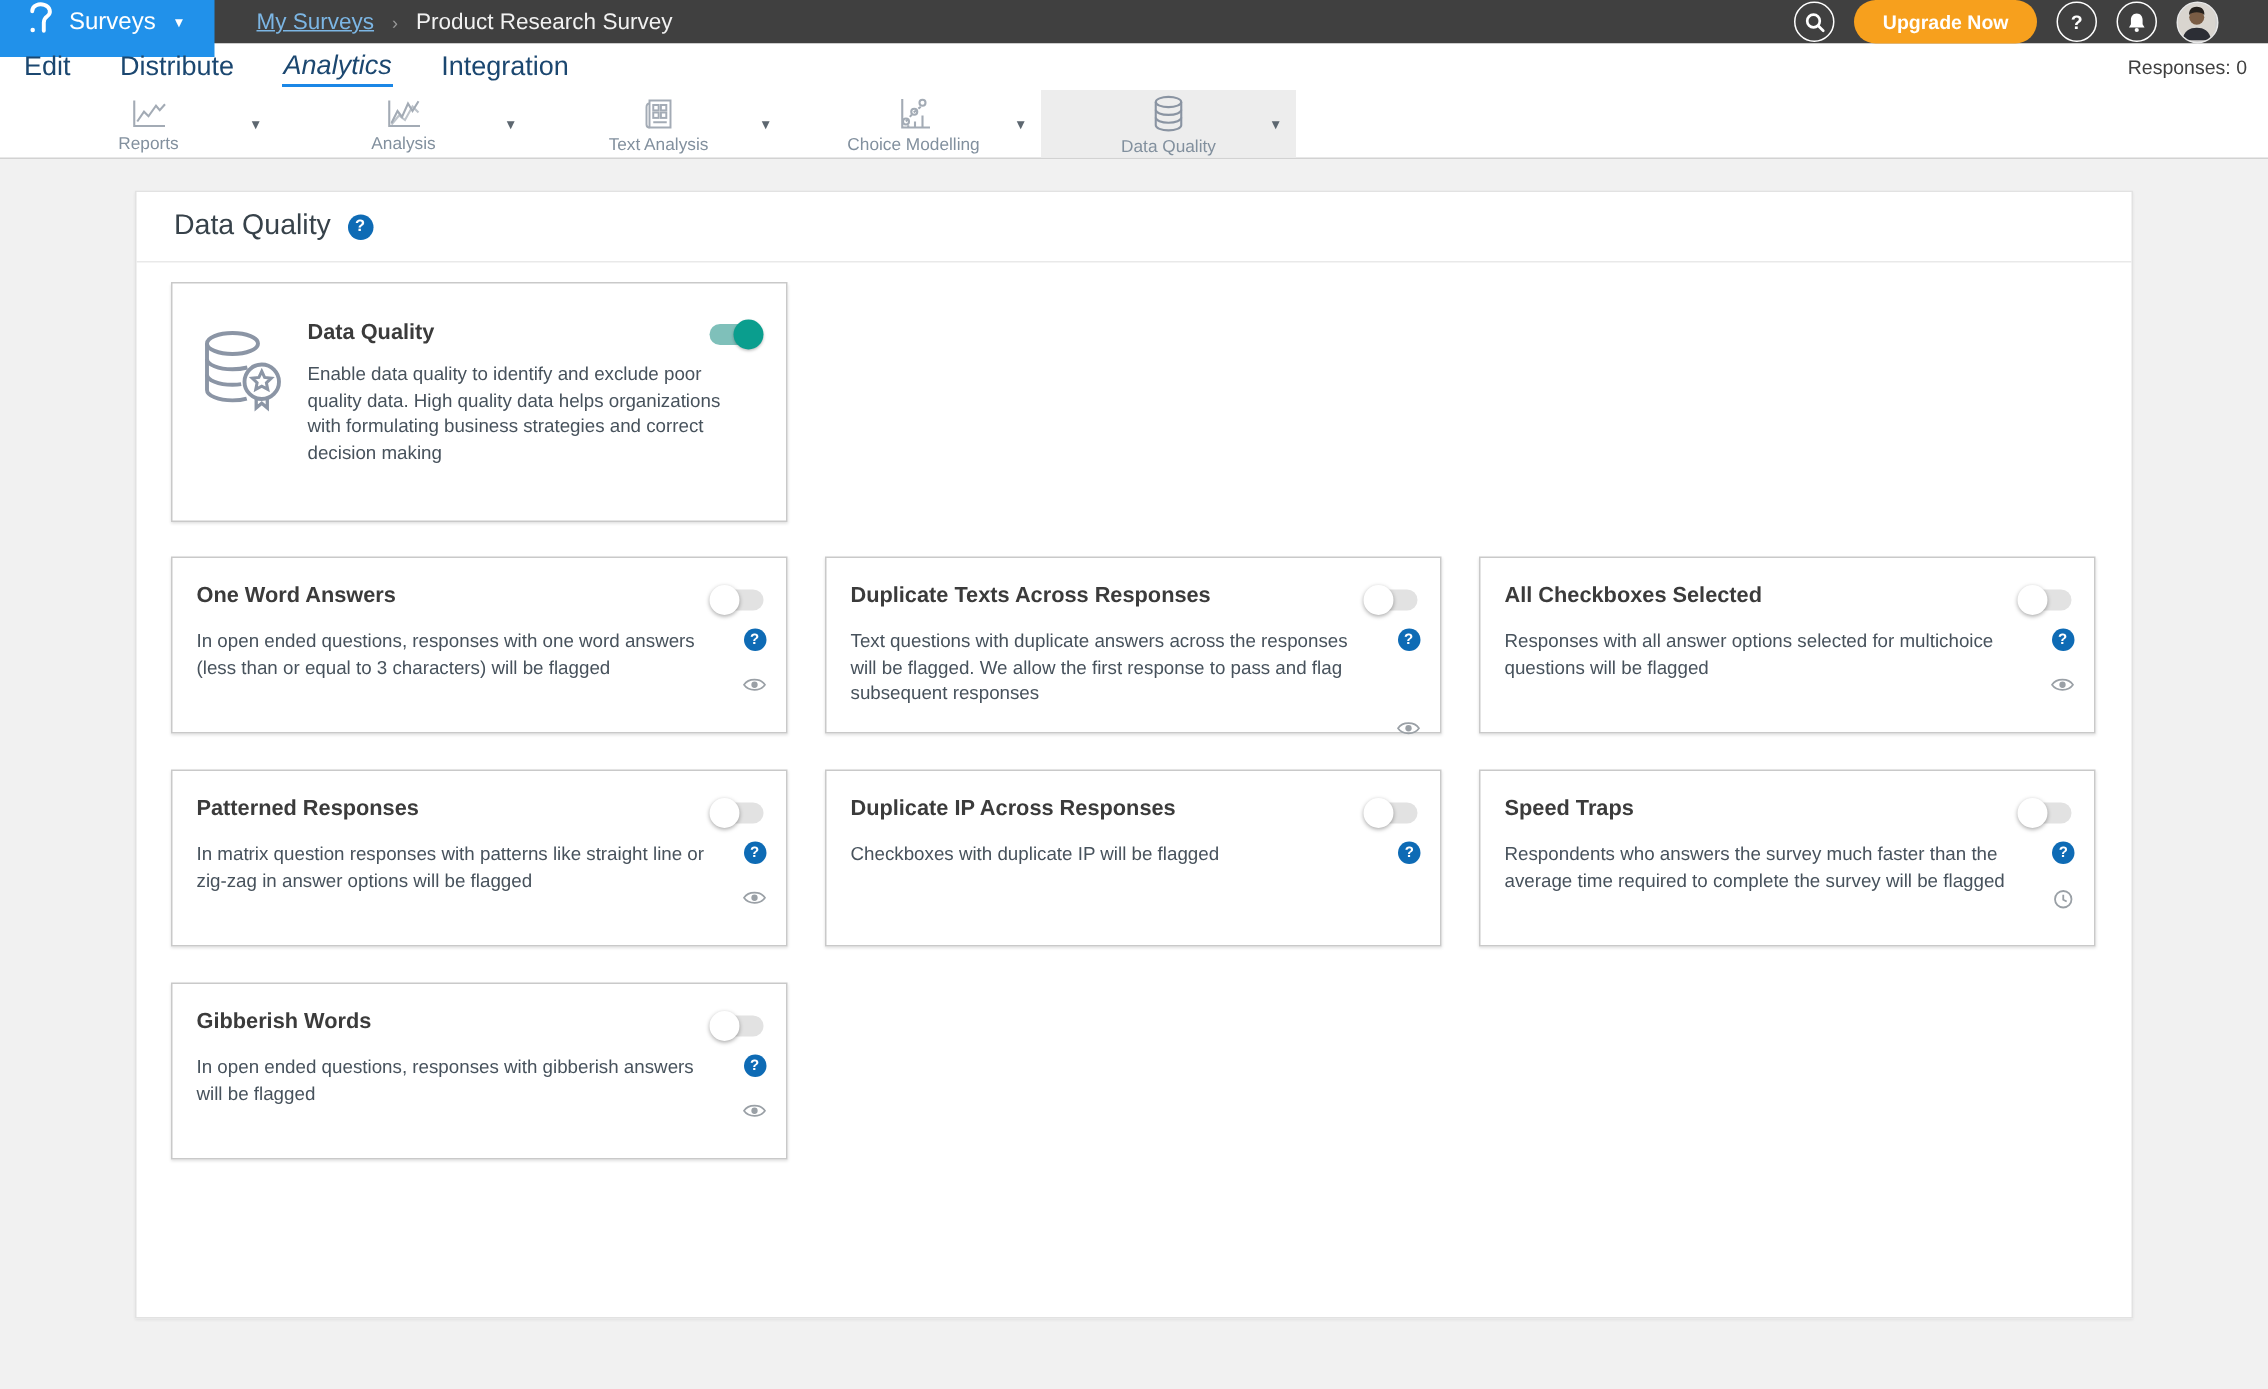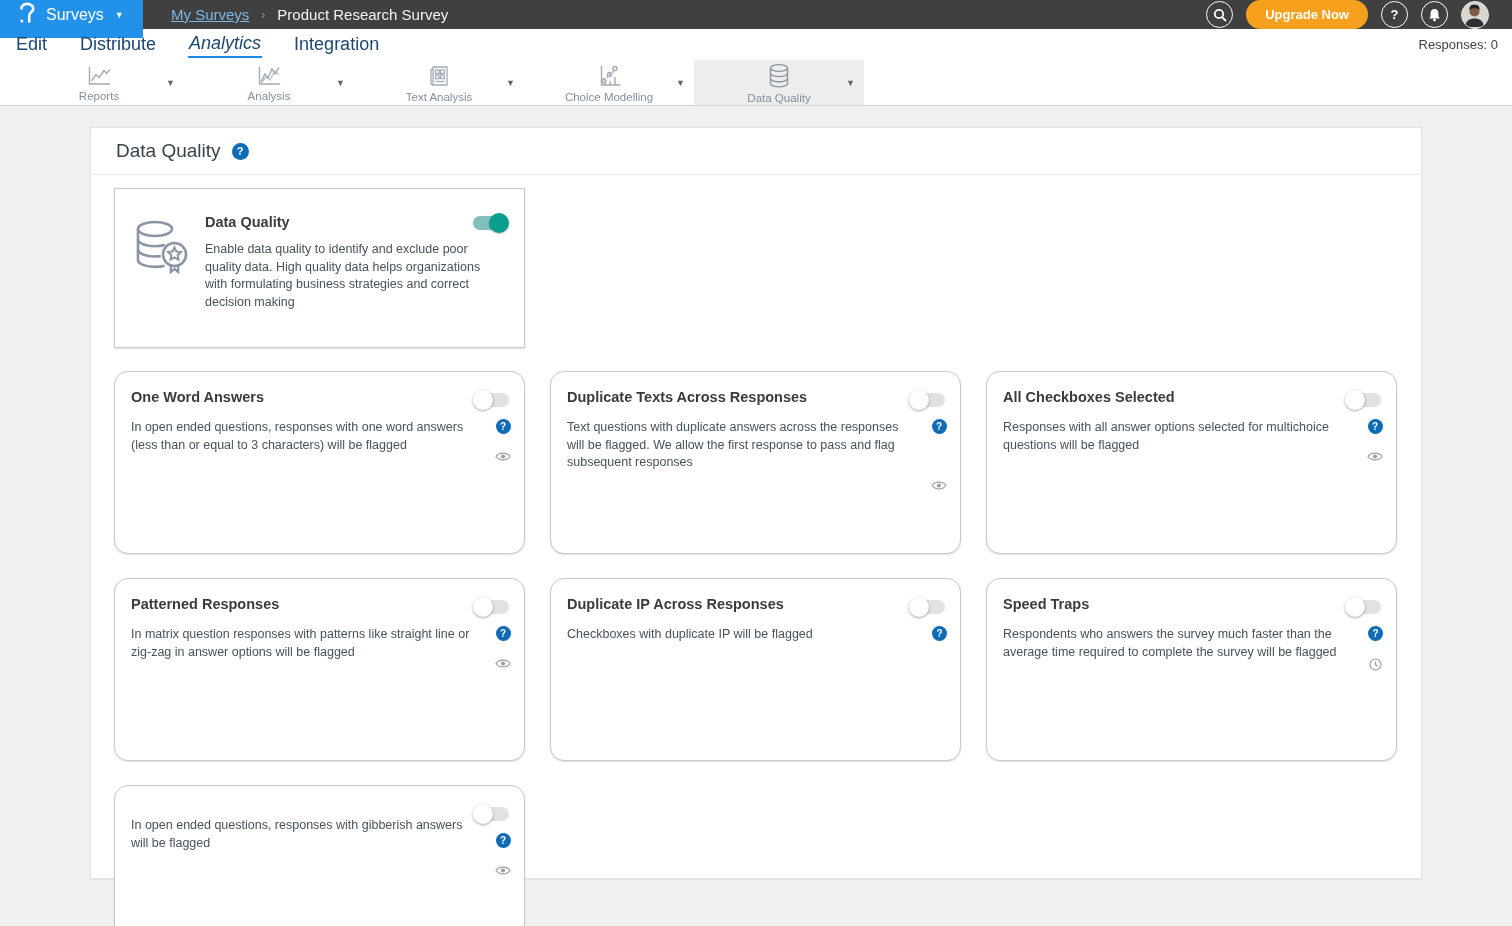--- a/index.html
+++ b/index.html
@@ -9,21 +9,21 @@
   
   .topbar { height:29px; background:#404040; display:flex; align-items:center; }
   .logo-box { width:143px; height:47px; background:#2191ea; display:flex; align-items:center; padding-left:17px; gap:9px; cursor:pointer; }
   .logo-glyph { flex:0 0 auto; }
   .logo-label { color:#fff; font-size:16px; }
   .logo-caret { color:#fff; font-size:9px; margin-left:2px; }
   .breadcrumb { display:flex; align-items:center; gap:12px; margin-left:28px; font-size:15px; }
   .crumb-parent { color:#7cb6e4; cursor:pointer;text-decoration:underline; }
   .crumb-sep { color:#9a9a9a; font-size:12px; }
   .crumb-current { color:#f2f2f2; }
-  .topbar-right { margin-left:auto; display:flex; align-items:center; gap:13px; padding-right:23px; }
+  .topbar-right { margin-left:auto; display:flex; align-items:center; gap:13px; padding-right:33px; }
   .circle-btn { width:27px; height:27px; border:1.5px solid #fff; border-radius:50%; display:flex; align-items:center; justify-content:center; cursor:pointer; color:#fff; font-size:13px; font-weight:bold; }
   .upgrade-btn { height:29px; padding:0 19px; border:none; border-radius:15px; background:#f7a01d; color:#fff; font-size:13px; font-weight:bold; font-family:inherit; cursor:pointer; }
   .avatar { width:28px; height:28px; border-radius:50%; overflow:hidden; border:1.5px solid #e8e8e8; background:#cfcfcf; cursor:pointer; }
 
   
   .survey-nav { height:31px; background:#fff; display:flex; align-items:center; padding-left:15px; }
   .nav-item { font-size:18px; color:#1b4770; margin-right:31px; cursor:pointer; padding:2px 1px; }
   .nav-item.active { border-bottom:2px solid #1b87e6;font-style:italic; }
   .responses { margin-left:auto; margin-right:14px; font-size:13px; color:#404040; }
 
@@ -43,21 +43,21 @@
   .panel-body { padding:13px 23px 0; }
 
   .dq-card { background:#fff; border:1px solid #c9c9c9; box-shadow:0 1px 2px rgba(0,0,0,.13); position:relative; }
   .main-card { width:411px; height:160px; margin-bottom:23px; }
   .main-icon { position:absolute; left:17px; top:28px; }
   .main-text { margin-left:90px; padding-top:25px; width:295px; }
   .card-title { font-size:14.5px; font-weight:bold; color:#3b3b3b; }
   .card-desc { font-size:12.5px; color:#47525c; line-height:1.4; margin-top:11px; }
 
   .cards-grid { display:flex; flex-wrap:wrap; gap:24px 25px; width:1290px; }
-  .small-card { width:411px; height:183px; padding:17px 16px 0;border-radius:14px; }
+  .small-card { width:411px; height:118px; padding:17px 16px 0; }
   .small-card .card-desc { width:344px; margin-top:14px; }
   .card-side { position:absolute; right:13px; top:47px; display:flex; flex-direction:column; align-items:center; gap:17px; }
   .help-small { width:15px; height:15px; border-radius:50%; background:#0e6bb5; color:#fff; font-size:10px; font-weight:bold; display:flex; align-items:center; justify-content:center; cursor:pointer; }
 
   
   .toggle { width:34px; height:14px; border-radius:7px; position:absolute; top:27px; right:17px; cursor:pointer; }
   .small-card .toggle { top:21px; right:15px; }
   .toggle .knob { width:20px; height:20px; border-radius:50%; position:absolute; top:-3px; }
   .toggle.on { background:#7fc0ba; }
   .toggle.on .knob { right:-2px; background:#0a9e8e; box-shadow:0 1px 2px rgba(0,0,0,.25); }
@@ -311,20 +311,21 @@
           <span class="icon-btn">
             <svg width="13" height="13" viewBox="0 0 13 13" fill="none" stroke="#9aa0a6" stroke-width="1.2">
               <circle cx="6.5" cy="6.5" r="5.5"></circle>
                 <path d="M6.5 3.5 L6.5 6.8 L8.8 8"></path>
             </svg>
           </span>
         </div>
       </div>
 
       <div class="dq-card small-card">
+        <div class="card-title">Gibberish Words</div>
         <div class="toggle off">
             <span class="knob"></span>
           </div>
         <div class="card-desc">In open ended questions, responses with gibberish answers will be flagged</div>
         <div class="card-side">
           <span class="help-small">?</span>
           <span class="icon-btn">
             <svg width="16" height="11" viewBox="0 0 16 11" fill="none" stroke="#9aa0a6" stroke-width="1.1">
               <path d="M1 5.5 C4 1 12 1 15 5.5 C12 10 4 10 1 5.5 Z"></path>
                 <circle cx="8" cy="5.5" r="2.1" fill="#9aa0a6" stroke="none"></circle>

